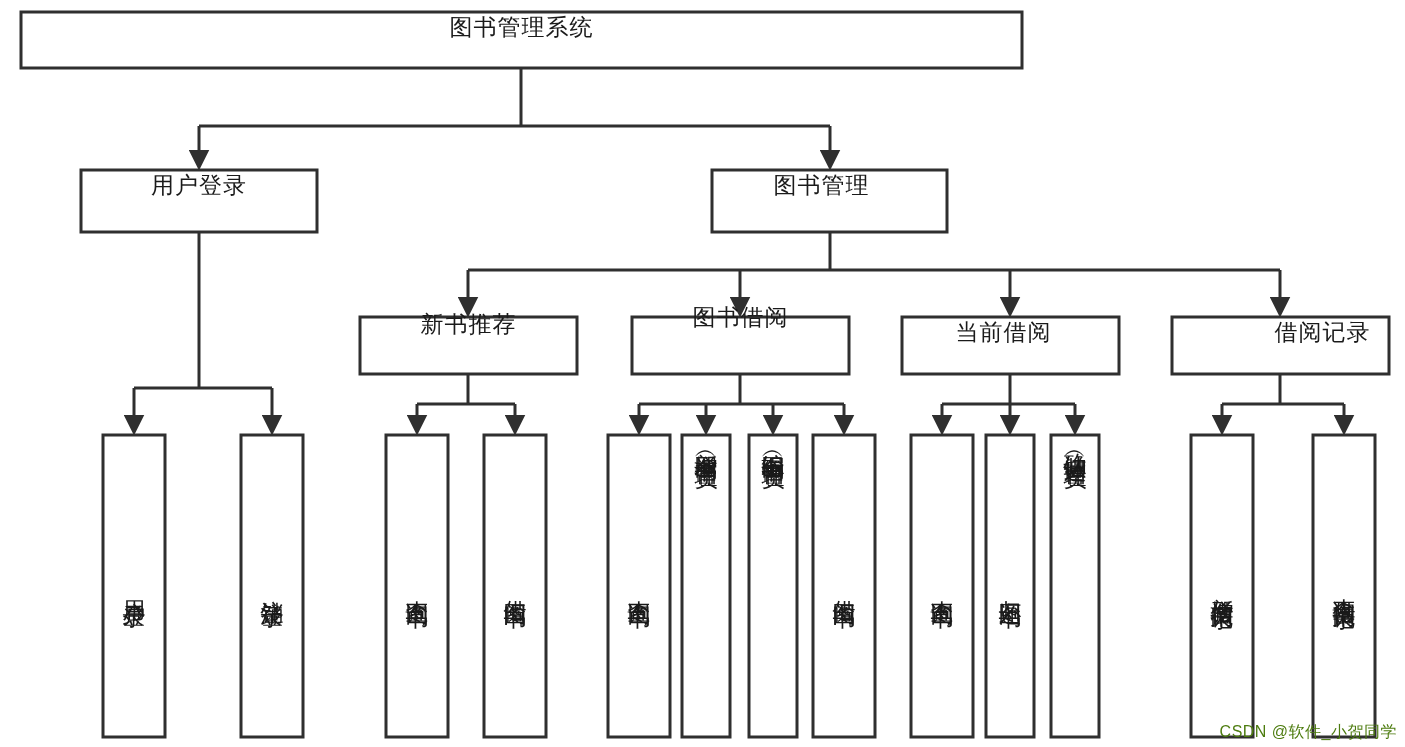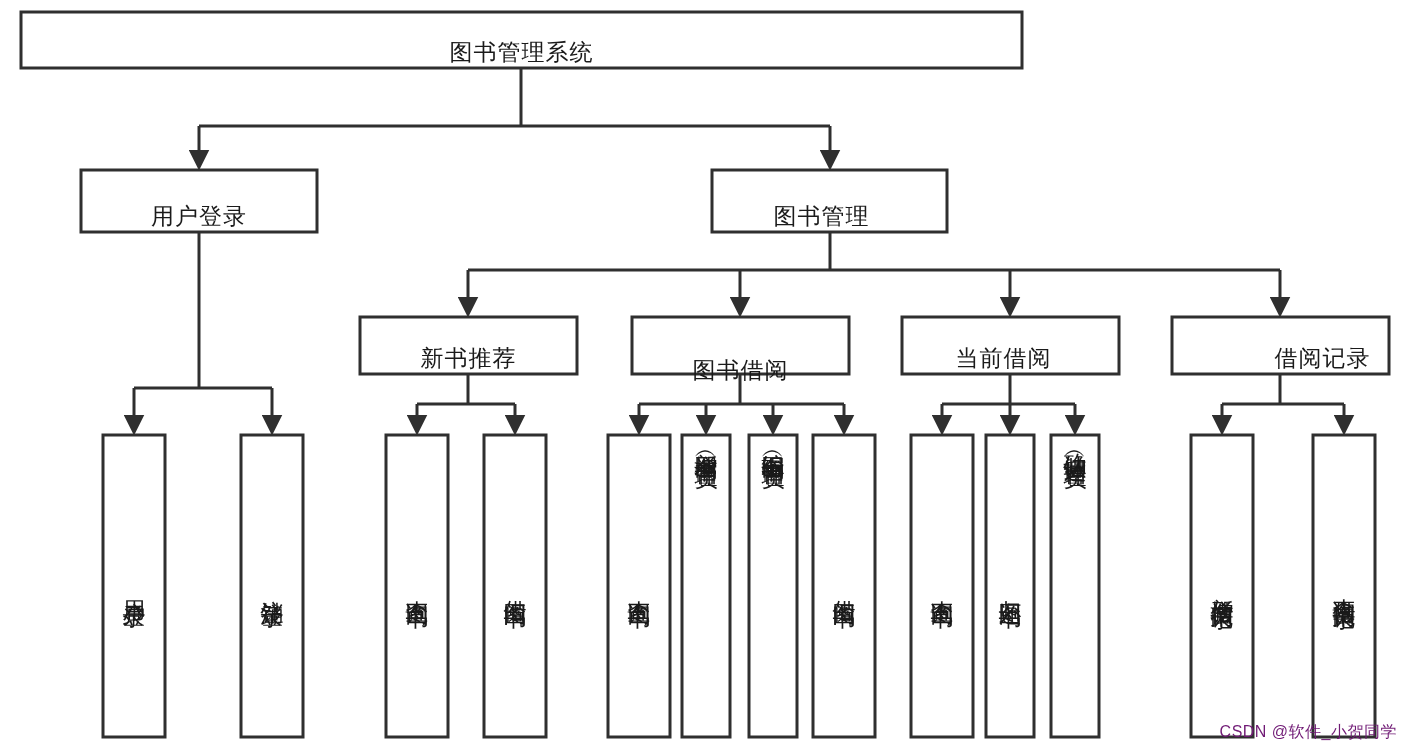--- a/index.html
+++ b/index.html
@@ -40,21 +40,21 @@
   .arrow-head {
     fill: #2f2f2f;
     stroke: none;
   }
   .watermark {
     position: absolute;
     right: 8px;
     bottom: 4px;
     font-family: "Liberation Sans", sans-serif;
     font-size: 16px;
-    color: #701a75;
+    color: #4d7c0f;
     white-space: nowrap;
     letter-spacing: 0.5px;
     pointer-events: none;
     margin-top: 40px;
   }
   .vlabel-wrap {
     position: absolute;
     display: flex;
     align-items: center;
     justify-content: center;
@@ -66,21 +66,21 @@
     font-family: "Liberation Sans", sans-serif;
     font-size: 23px;
     line-height: 1.08;
     color: #1a1a1a;
     letter-spacing: 2px;
     white-space: nowrap;
   }
   .hlabel-wrap {
     position: absolute;
     display: flex;
-    align-items: flex-end;
+    align-items: flex-start;
     justify-content: center;
     pointer-events: none;
   }
   .hlabel-text {
     font-family: "Liberation Sans", sans-serif;
     font-size: 23px;
     color: #1a1a1a;
     letter-spacing: 1px;
     white-space: nowrap;
   }
@@ -170,24 +170,24 @@
     <span class="hlabel-text">图书管理系统</span>
   </div>
 
   <div class="hlabel-wrap" style="left:81px; top:170px; width:236px; height:62px;">
     <span class="hlabel-text">用户登录</span>
   </div>
   <div class="hlabel-wrap" style="left:704px; top:170px; width:235px; height:62px;">
     <span class="hlabel-text">图书管理</span>
   </div>
 
-  <div class="hlabel-wrap" style="left:360px; top:317px; width:217px; height:57px;">
+  <div class="hlabel-wrap" style="left:360px; top:309px; width:217px; height:57px;">
     <span class="hlabel-text">新书推荐</span>
   </div>
-  <div class="hlabel-wrap" style="left:632px; top:329px; width:217px; height:57px;">
+  <div class="hlabel-wrap" style="left:632px; top:302px; width:217px; height:57px;">
     <span class="hlabel-text">图书借阅</span>
   </div>
   <div class="hlabel-wrap" style="left:902px; top:317px; width:203px; height:57px;">
     <span class="hlabel-text">当前借阅</span>
   </div>
   <div class="hlabel-wrap" style="left:1172px; top:317px; width:217px; height:57px;margin-left:42px;">
     <span class="hlabel-text">借阅记录</span>
   </div>
 
   <div class="vlabel-wrap" style="left:103px; top:435px; width:62px; height:302px;">

